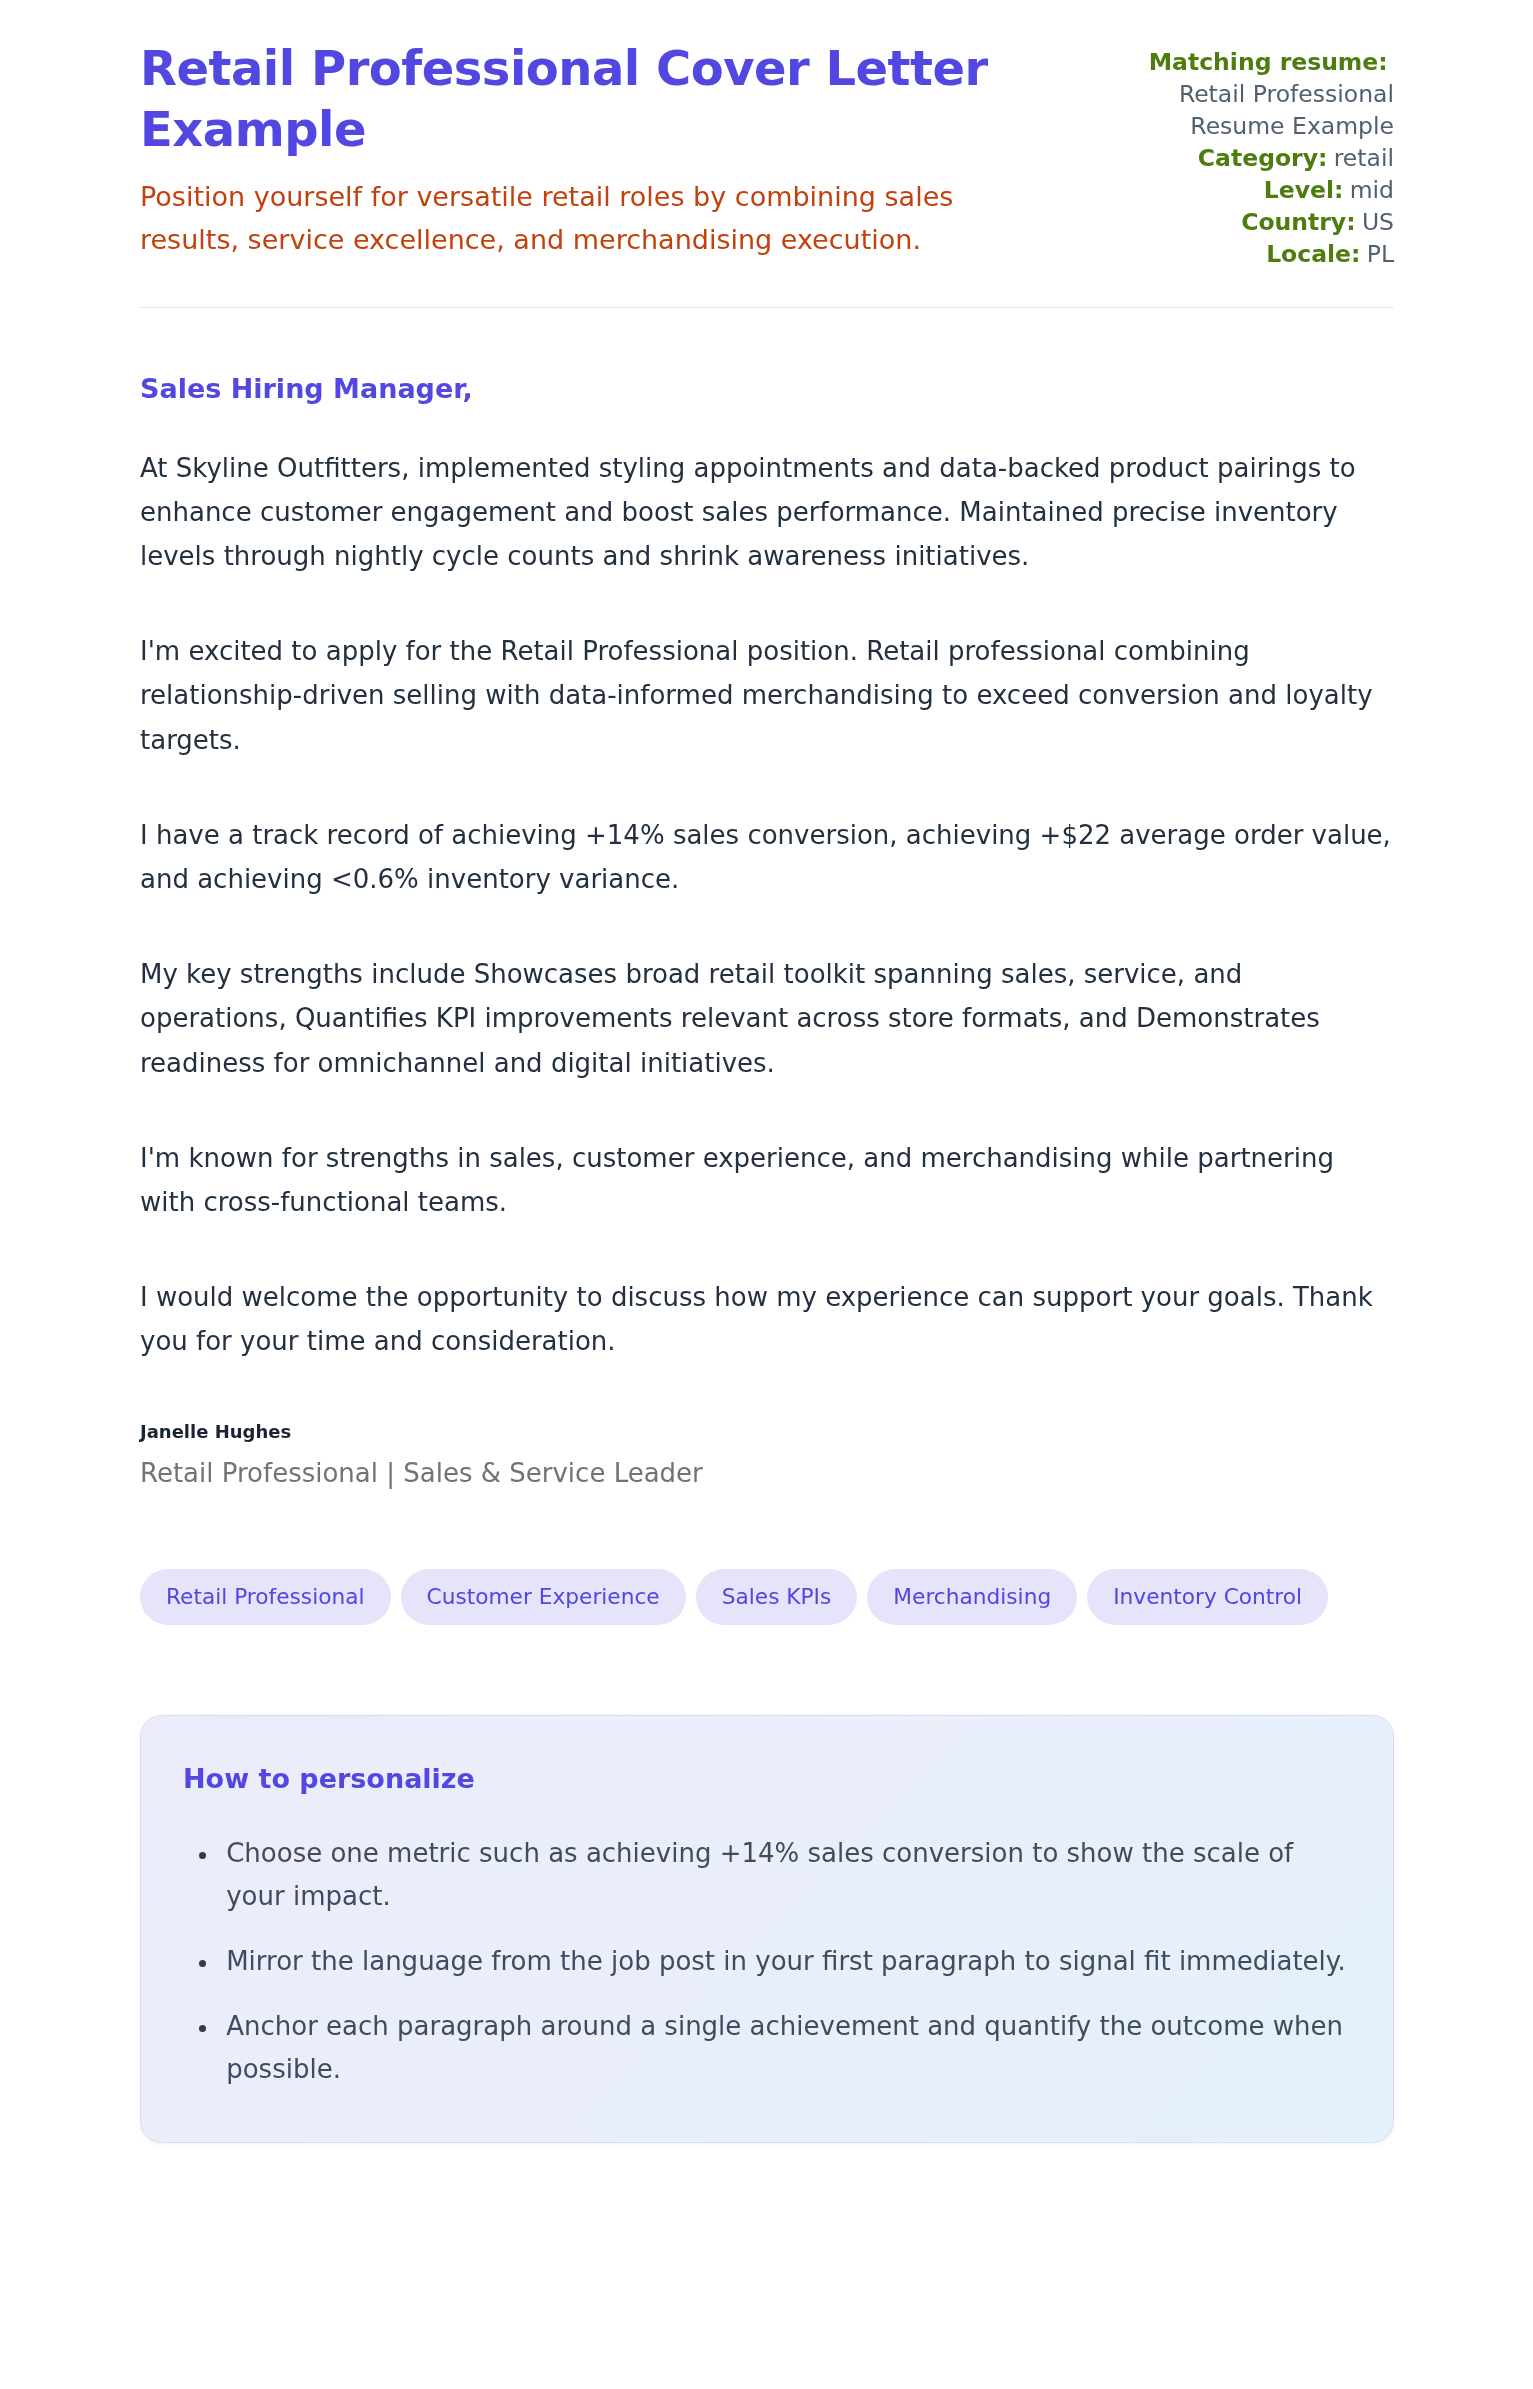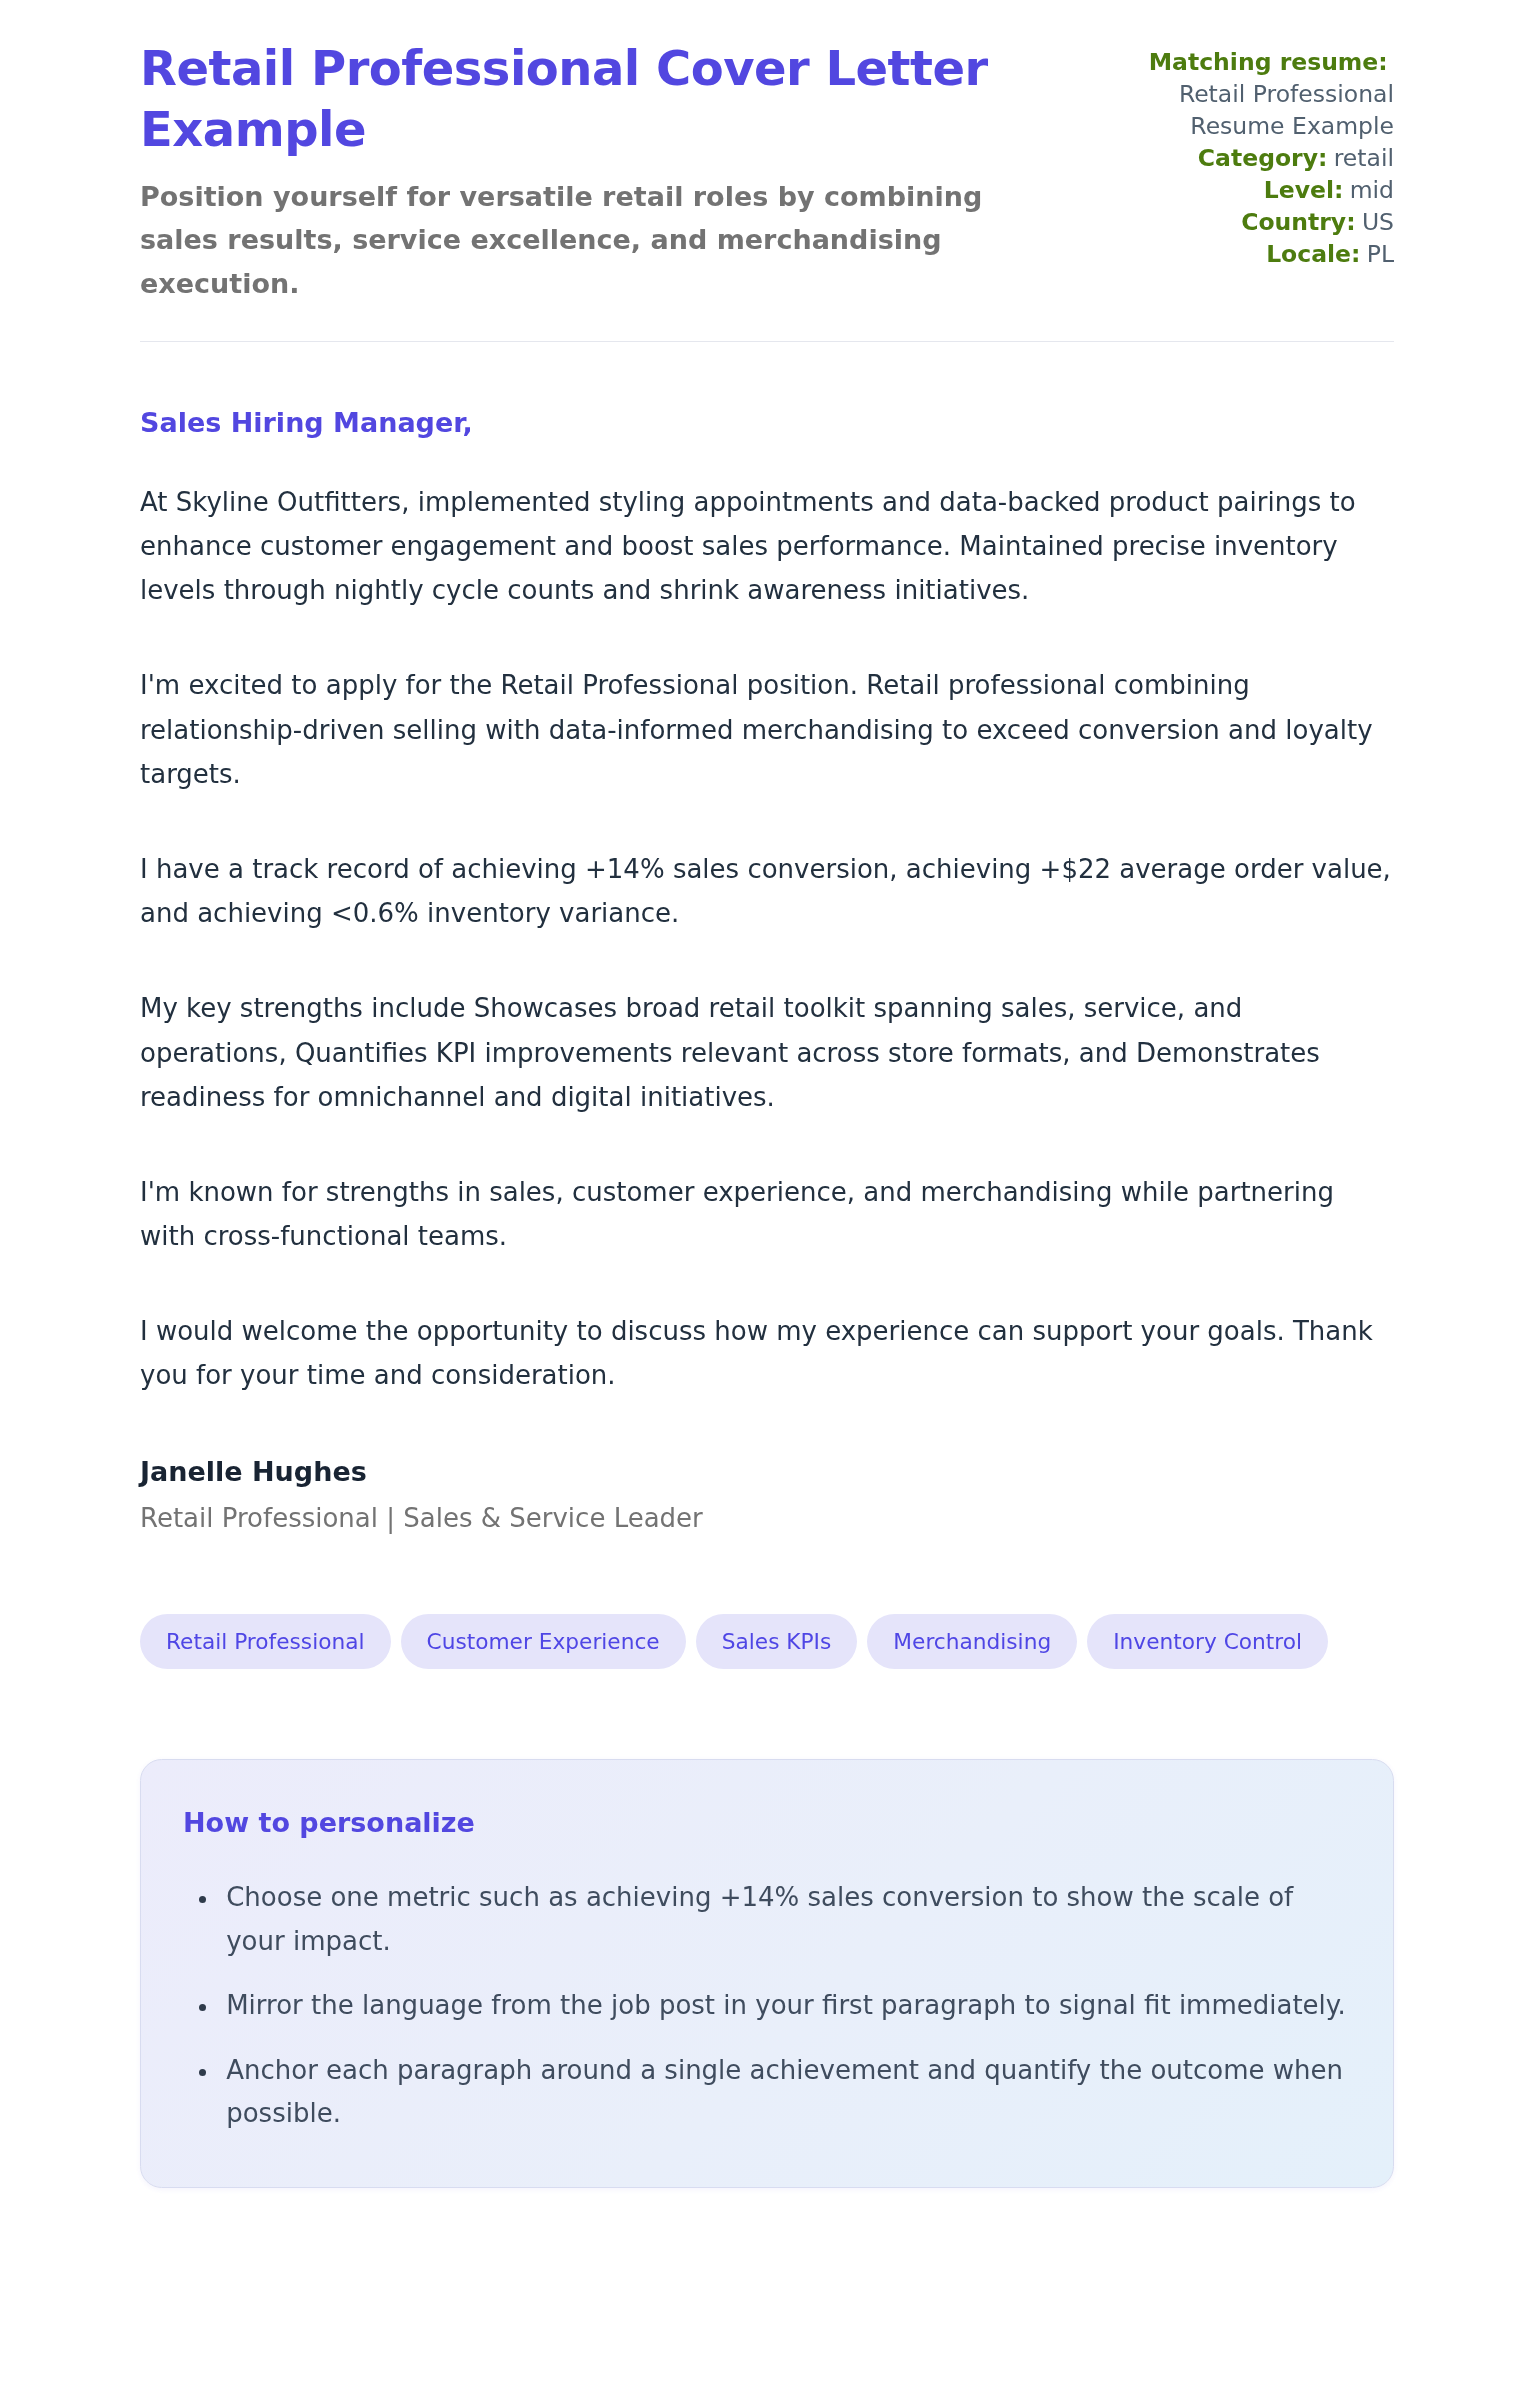--- a/index.html
+++ b/index.html
@@ -31,22 +31,22 @@
     line-height: 1.28;
     font-weight: 700;
     color: #5247e0;
     letter-spacing: -0.5px;
     max-width: 975px;
   }
   .page-subtitle {
     margin: 0;
     font-size: 27px;
     line-height: 1.6;
-    font-weight: 700;
-    color: #737373;
+    font-weight: 400;
+    color: #c2410c;
     max-width: 884px;
   }
   .meta-panel {
     flex: 0 0 280px;
     width: 280px;
     text-align: right;
     font-size: 23.5px;
     line-height: 1.36;
     color: #51606f;
     padding-top: 9px;
@@ -73,21 +73,21 @@
   }
   .letter p.body-par {
     margin: 0 0 51px 0;
     font-size: 26px;
     line-height: 1.7;
     color: #22303f;
   }
   .signature { margin-top: 58px; }
   .signature-name {
     margin: 0 0 16px 0;
-    font-size: 27px;
+    font-size: 18px;
     font-weight: 700;
     color: #192433;
   }
   .signature-role {
     margin: 0;
     font-size: 26px;
     color: #737373;
   }
   
   .tag-list {

